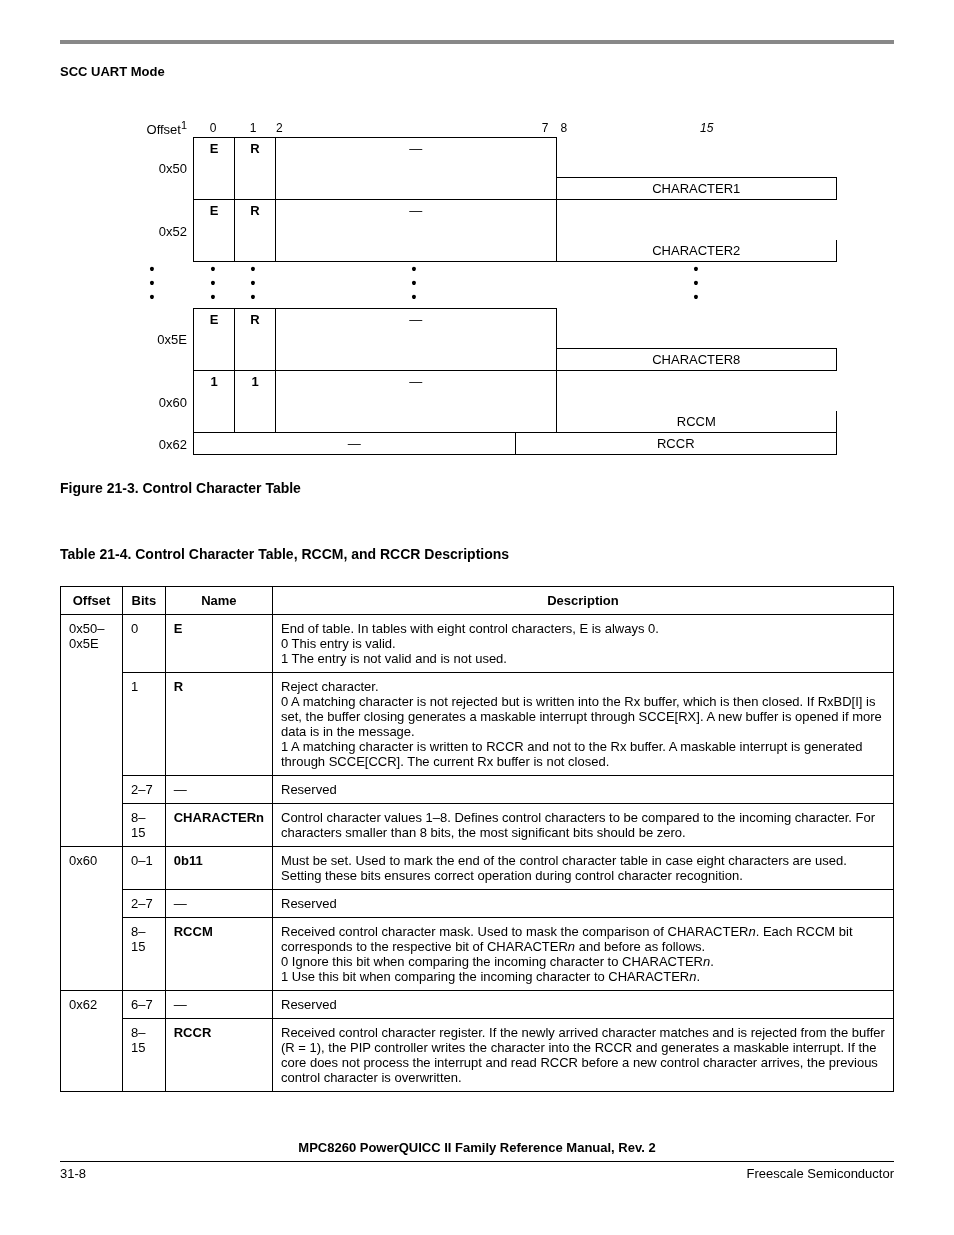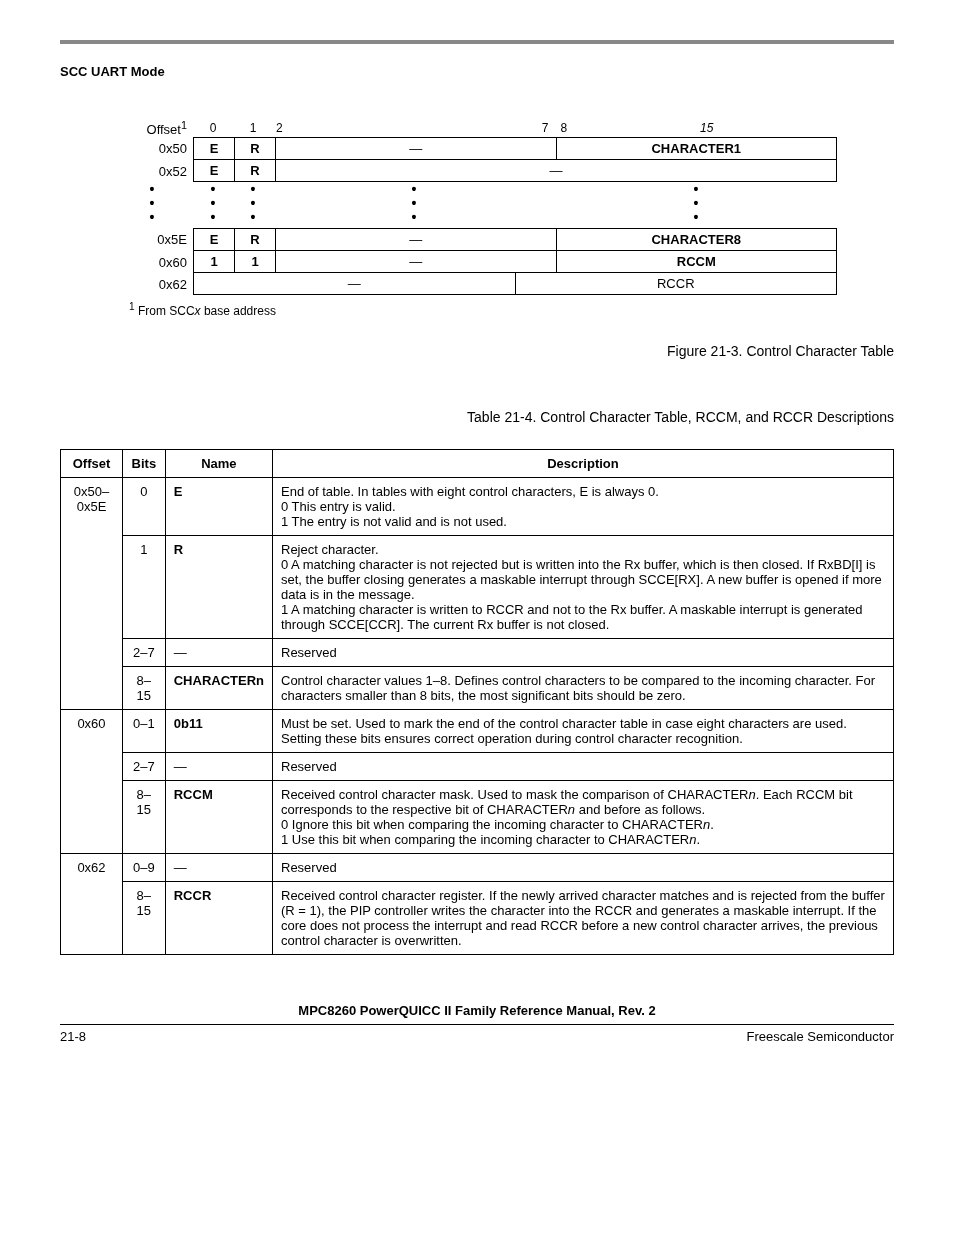--- a/index.html
+++ b/index.html
@@ -58,63 +58,63 @@
     border-left: none;
     text-align: center;
     padding: 3px 0;
     font-size: 13px;
   }
   .cell:first-child { border-left: 1px solid #000; }
   .data-row + .data-row .cell { border-top: none; }
   .c-e { width: 40px; font-weight: bold;}
   .c-r { width: 40px; font-weight: bold;}
   .c-dash { flex: 1; }
-  .c-name { flex: 1; font-weight: bold; }
+  .c-name { flex: 1; font-weight: normal; margin-top: 40px; }
   .c-full { flex: 1; }
   .dots-row {
     display: flex;
     height: 14px;
     align-items: center;
   }
   .dots-row .offset-col { font-size: 14px; font-weight: bold;}
   .dot-cell {
     text-align: center;
     font-size: 14px;
     font-weight: bold;
     line-height: 6px;
   }
   .footnote {
     font-size: 12px;
     margin-top: 6px;
     margin-left: 12px;
   }
   .footnote sup { font-size: 10px; }
   .fig-caption, .tbl-caption {
-    text-align: right;
-    font-weight: normal;
+    text-align: left;
+    font-weight: bold;
     font-size: 14px;
     margin: 25px 0;
   }
   .tbl-caption { margin-top: 50px; margin-bottom: 24px;}
   table.desc {
     border-collapse: collapse;
     width: 100%;
     font-size: 13px;
   }
   table.desc th, table.desc td {
     border: 1px solid #000;
     padding: 6px 8px;
     vertical-align: top;
     text-align: left;
   }
   table.desc th {
     text-align: center;
     font-weight: bold;
   }
-  table.desc td.center { text-align: center; }
+  table.desc td.center { text-align: left; }
   .italic { font-style: italic; }
   .footer {
     margin-top: 48px;
     text-align: center;
     font-weight: bold;
     font-size: 13px;
   }
   .foot-rule {
     height: 1px;
     background: #000;
@@ -160,20 +160,21 @@
     <div class="cell c-dash">—</div>
     <div class="cell c-name">CHARACTER1</div>
   </div>
 </div>
 <div class="data-row">
   <div class="offset-col">0x52</div>
   <div class="grid-area">
     <div class="cell c-e">E</div>
     <div class="cell c-r">R</div>
     <div class="cell c-dash">—</div>
+    <div class="cell c-name">CHARACTER2</div>
   </div>
 </div>
 
 <div class="dots-row">
   <div class="offset-col dot-cell">•</div>
   <div class="dot-cell" style="width:40px">•</div>
   <div class="dot-cell" style="width:40px">•</div>
   <div class="dot-cell" style="flex:1">•</div>
   <div class="dot-cell" style="flex:1">•</div>
 </div>
@@ -211,24 +212,20 @@
   </div>
 </div>
 <div class="data-row">
   <div class="offset-col">0x62</div>
   <div class="grid-area">
     <div class="cell c-full" style="border-left:1px solid #000">—</div>
     <div class="cell c-full rccr-normal">RCCR</div>
   </div>
 </div>
 
-<div class="footnote">
-  <sup>1</sup>
-  <span>From SCC</span><span class="italic">x</span><span> base address</span>
-</div>
 
 </div>
 </div>
 
 <div class="fig-caption">Figure 21-3. Control Character Table</div>
 
 <div class="tbl-caption">Table 21-4. Control Character Table, RCCM, and RCCR Descriptions</div>
 
 <table class="desc">
   <thead>
@@ -284,30 +281,30 @@
       <td class="center">8–15</td>
       <td><b>RCCM</b></td>
       <td>
         <span>Received control character mask. Used to mask the comparison of CHARACTER</span><span class="italic">n</span><span>. Each RCCM bit corresponds to the respective bit of CHARACTER</span><span class="italic">n</span><span> and before as follows.</span><br>
         <span>0  Ignore this bit when comparing the incoming character to CHARACTER</span><span class="italic">n</span><span>.</span><br>
         <span>1  Use this bit when comparing the incoming character to CHARACTER</span><span class="italic">n</span><span>.</span>
       </td>
     </tr>
     <tr>
       <td class="center" rowspan="2">0x62</td>
-      <td class="center">0–9</td>
+      <td class="center">6–7</td>
       <td>—</td>
       <td>Reserved</td>
     </tr>
     <tr>
       <td class="center">8–15</td>
       <td><b>RCCR</b></td>
       <td>Received control character register. If the newly arrived character matches and is rejected from the buffer (R = 1), the PIP controller writes the character into the RCCR and generates a maskable interrupt. If the core does not process the interrupt and read RCCR before a new control character arrives, the previous control character is overwritten.</td>
     </tr>
   </tbody>
 </table>
 
 <div class="footer">MPC8260 PowerQUICC II Family Reference Manual, Rev. 2</div>
 <div class="foot-rule"></div>
 <div class="foot-row">
-  <span>21-8</span>
+  <span>31-8</span>
   <span>Freescale Semiconductor</span>
 </div>
 
 </body></html>

